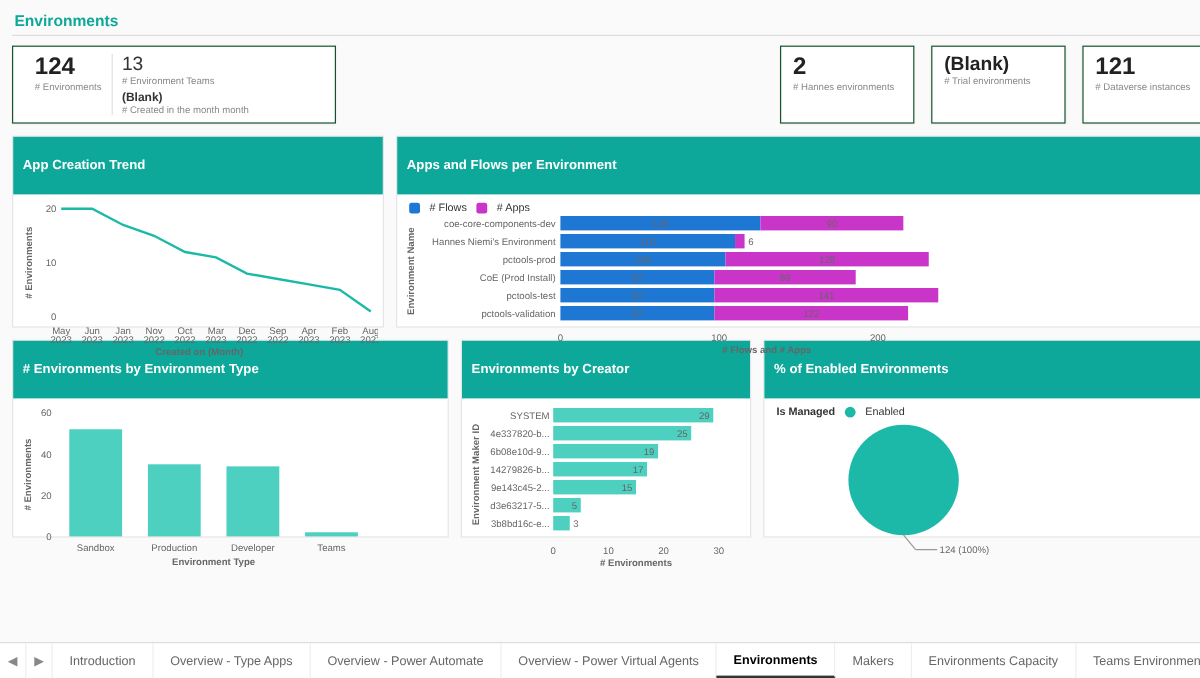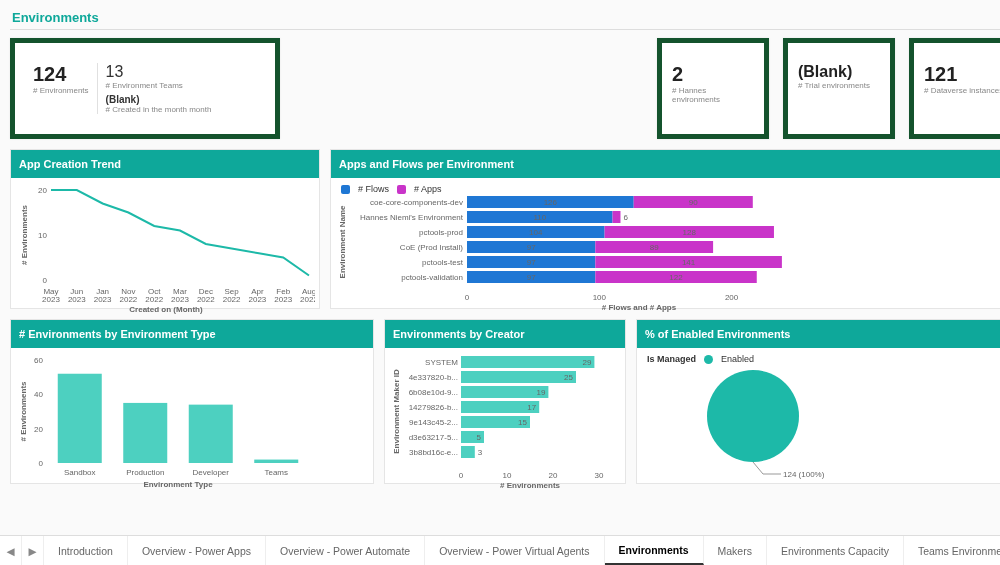--- a/index.html
+++ b/index.html
@@ -1,30 +1,30 @@
 <!DOCTYPE html>
 <html><head>
 <meta charset="utf-8">
 <style>
   * { box-sizing: border-box; margin: 0; padding: 0; font-family: "Segoe UI", Arial, sans-serif; }
   body { width: 1000px; height: 565px; background: #fff; display: flex; overflow: hidden; color: #333; }
   .main { flex: 1; display: flex; flex-direction: column; background: #fafafa; }
   .report { flex: 1; padding: 6px 10px 4px 10px; overflow: hidden; }
   .page-title { color: #0ea89a; font-weight: 700; font-size: 13px; padding: 4px 2px; border-bottom: 1px solid #ddd; }
   .kpi-row { display: flex; gap: 14px; margin-top: 8px; align-items: stretch; }
-  .kpi-card { background: #fff; border: 5px solid #14532d; box-shadow: 0 0 2px rgba(0,0,0,.08); padding: 20px 10px; font-size: 10px; }
+  .kpi-card { background: #fff; border: 1px solid #14532d; box-shadow: 0 0 2px rgba(0,0,0,.08); padding: 6px 10px; font-size: 10px; }
   .kpi-card.wide { width: 270px; display: flex; }
   .kpi-card .big { font-size: 20px; font-weight: 700; color: #222; }
   .kpi-card .lbl { font-size: 8px; color: #888; }
   .kpi-col { padding: 0 8px; }
   .kpi-sep { border-left: 1px solid #e0e0e0; }
   .kpi-small { width: 112px; }
   .charts-row { display: flex; gap: 10px; margin-top: 10px; }
   .card { background: #fff; border: 1px solid #e5e5e5; }
-  .card-header { background: #0ea89a; color: #fff; font-size: 11px; font-weight: 600; padding: 8px 8px; }
+  .card-header { background: #0ea89a; color: #fff; font-size: 11px; font-weight: 600; padding: 18px 8px; }
   .card-body { padding: 6px; position: relative; }
   .c1 { width: 310px; height: 160px; }
   .c2 { flex: 1; height: 160px; }
   .c3 { width: 364px; height: 165px; }
   .c4 { width: 242px; height: 165px; }
   .c5 { flex: 1; height: 165px; }
   svg text { font-size: 8px; fill: #666; }
   .legend { font-size: 9px; display: flex; gap: 8px; align-items: center; padding-left: 4px; }
   .sw { width: 9px; height: 9px; display: inline-block; border-radius: 2px; }
   .tabstrip { display: flex; align-items: center; border-top: 1px solid #ddd; background: #fff; height: 30px; font-size: 10.5px; }
@@ -220,21 +220,21 @@
       </div>
     </div>
   </div>
  </div>
 
  <div class="tabstrip">
    <div class="tabnav">◀</div>
    <div class="tabnav">▶</div>
    <div id="tabs-host" style="display: flex; height: 100%;">
         <div class="tab">Introduction</div>
-        <div class="tab">Overview - Power Apps</div>
+        <div class="tab">Overview - Type Apps</div>
         <div class="tab">Overview - Power Automate</div>
         <div class="tab">Overview - Power Virtual Agents</div>
         <div class="tab active">Environments</div>
         <div class="tab">Makers</div>
         <div class="tab">Environments Capacity</div>
         <div class="tab">Teams Environments</div>
       </div>
  </div>
 </div>
 

